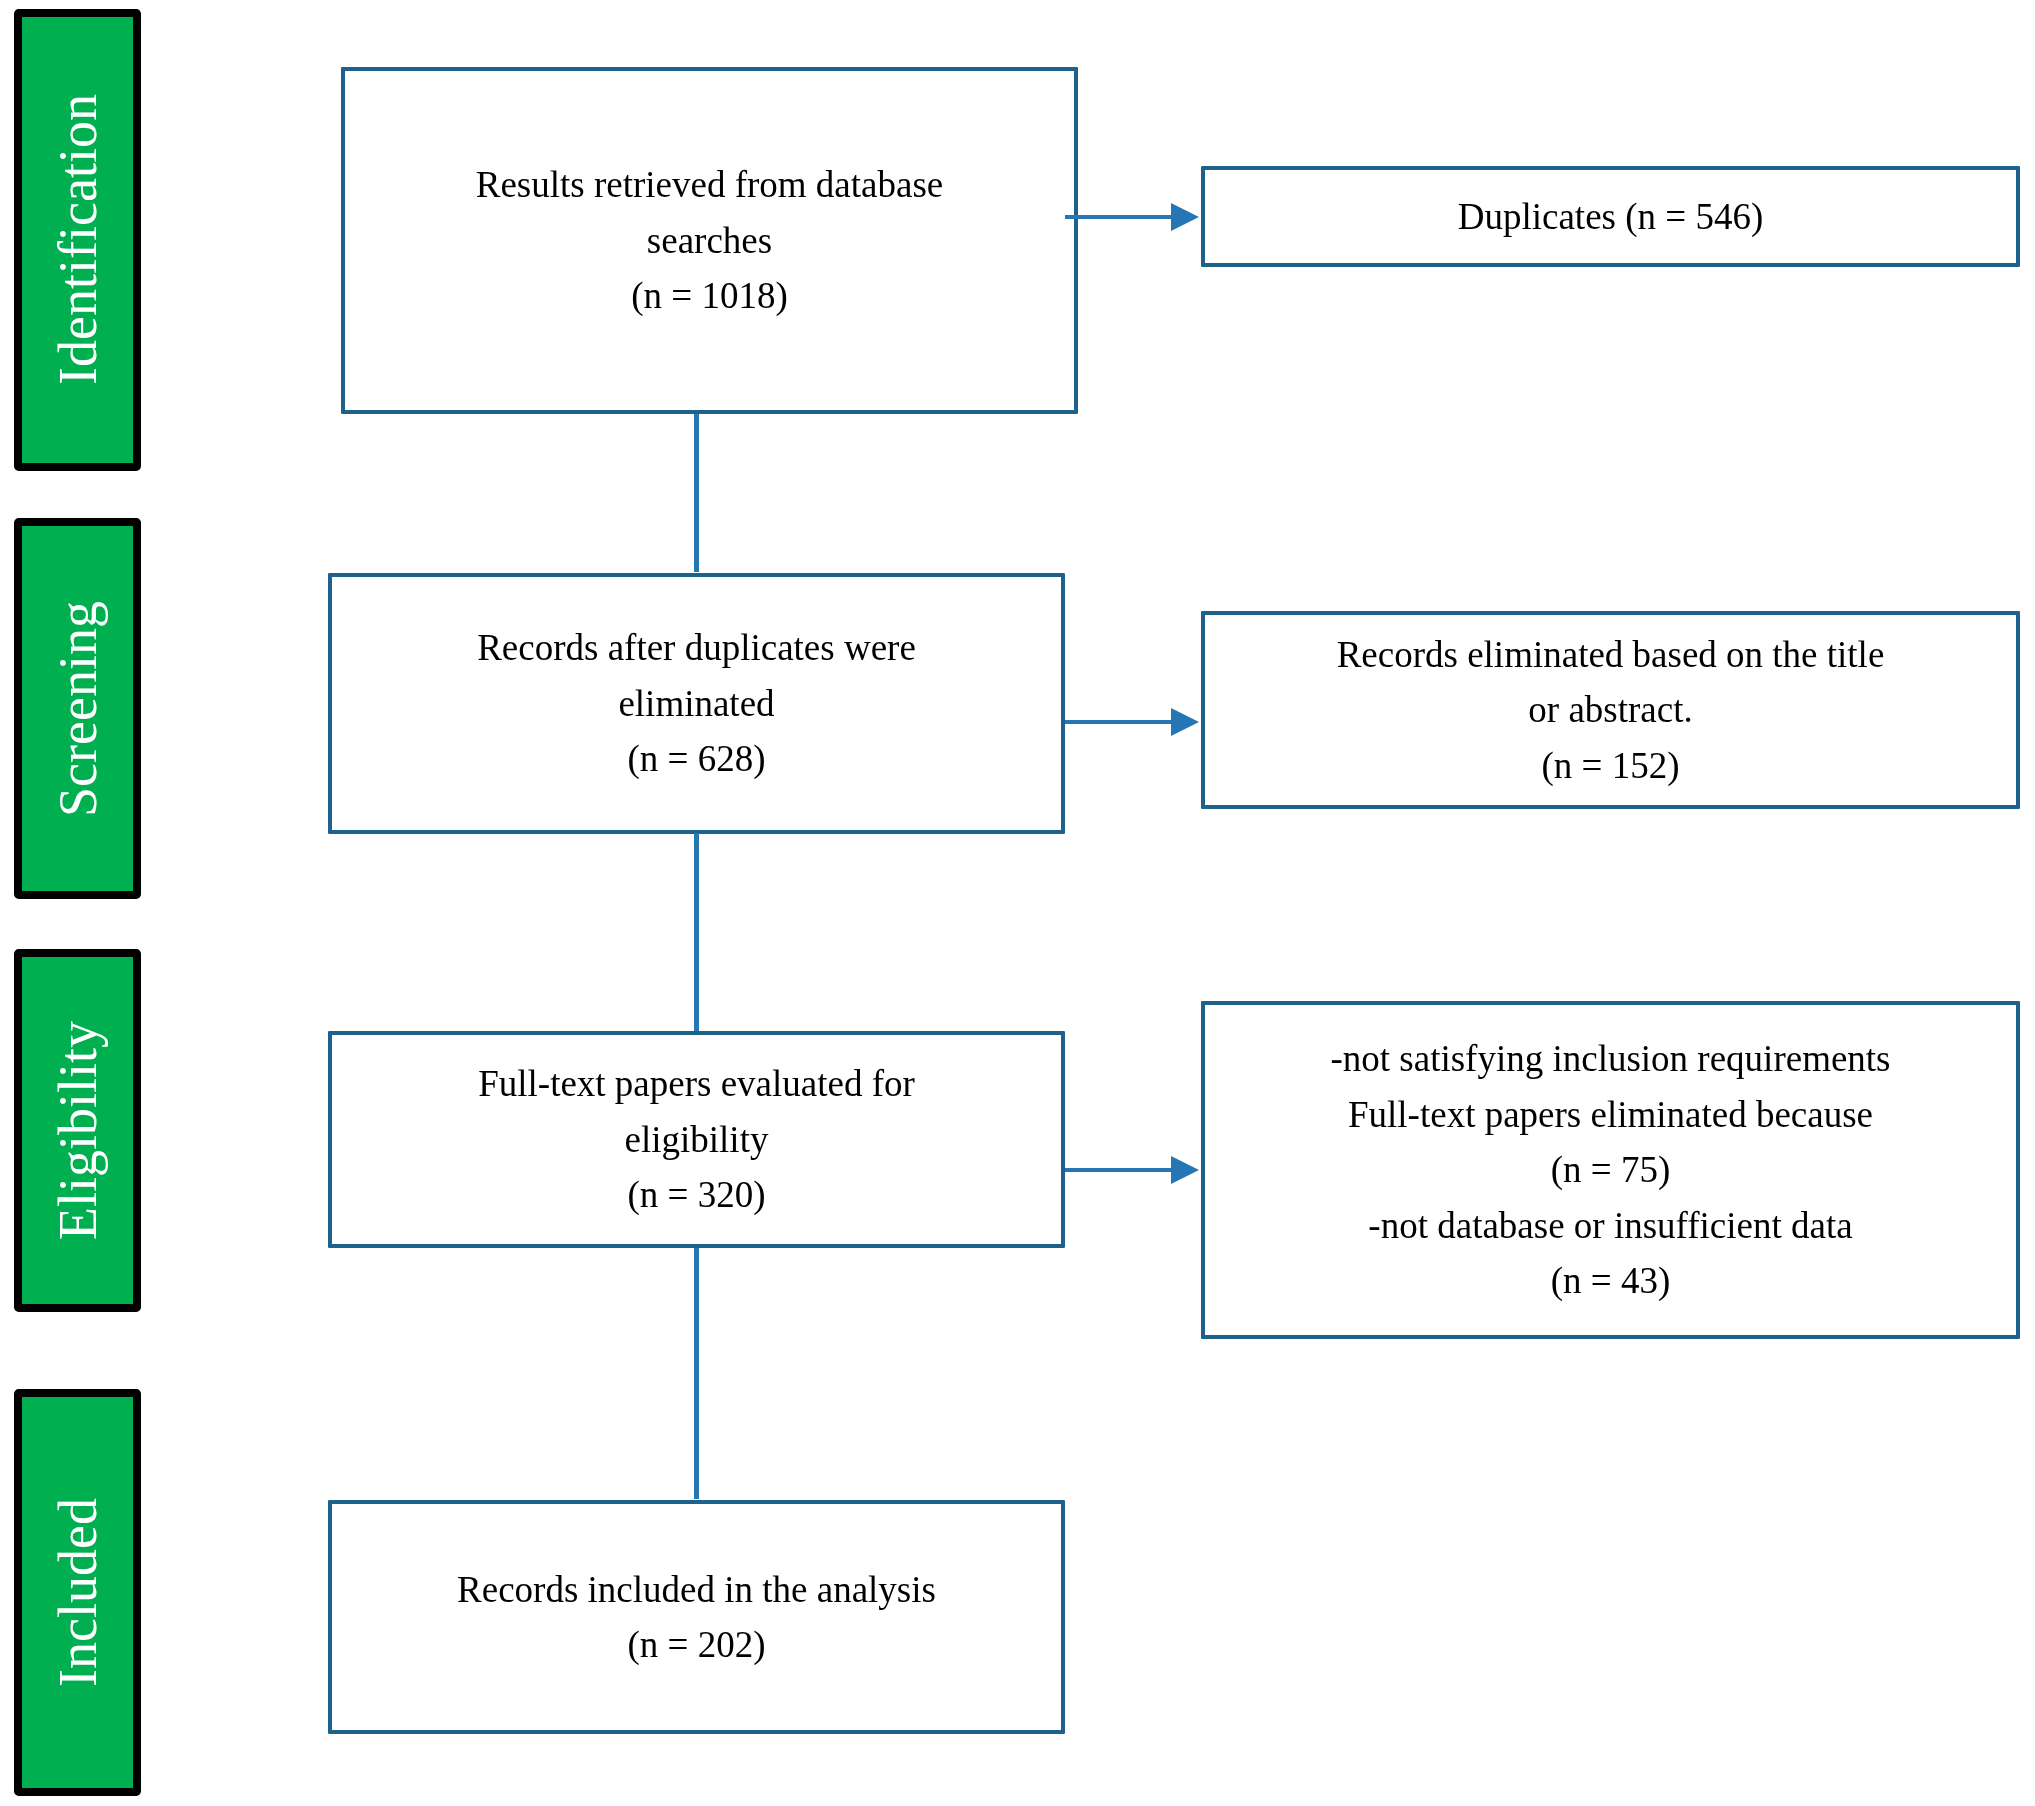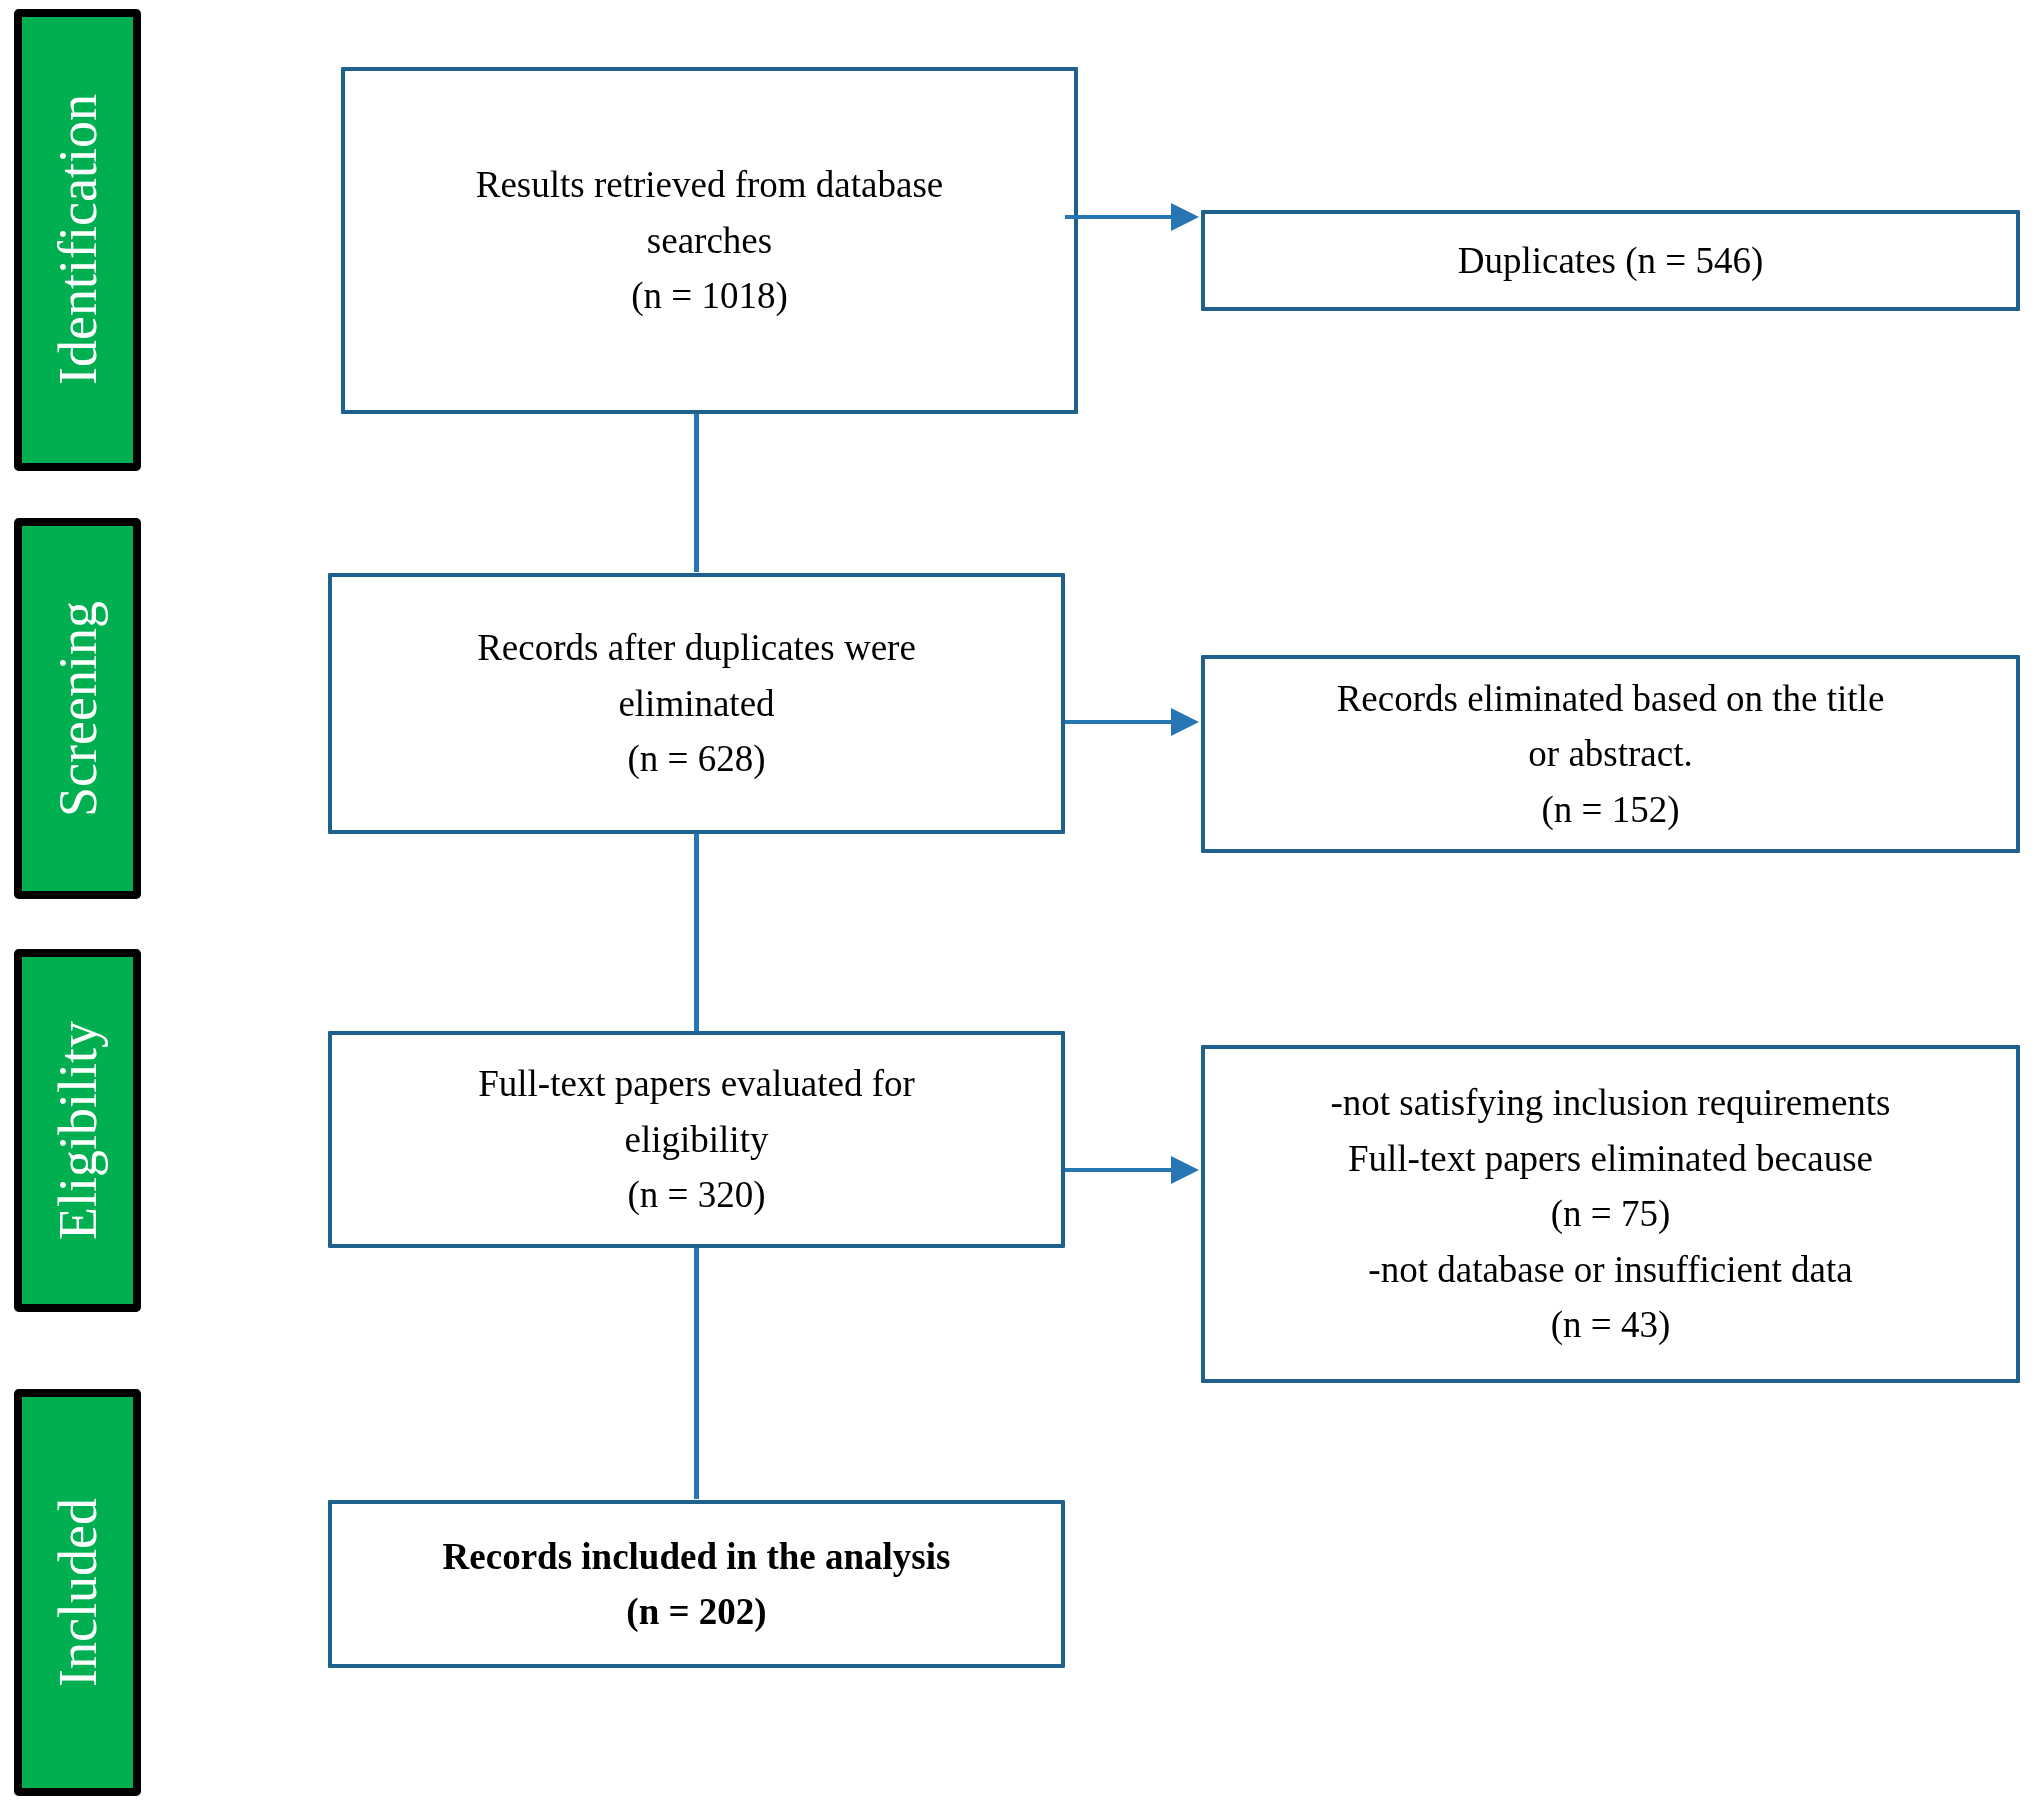--- a/index.html
+++ b/index.html
@@ -38,21 +38,21 @@
     display: flex;
     flex-direction: column;
     align-items: center;
     justify-content: center;
     text-align: center;
     font-size: 37px;
     line-height: 1.5;
     box-sizing: border-box;
   }
   .left-col  { left: 328px;  width: 737px; }
-  .right-col { left: 1201px; width: 819px; margin-top: 44px; }
+  .right-col { left: 1201px; width: 819px; }
   .vline {
     position: absolute;
     left: 694px;
     width: 4.7px;
     background: #2776B4;
   }
   .harrow { position: absolute; height: 0; }
   .harrow .shaft {
     position: absolute;
     left: 0; top: -2.3px;
@@ -97,21 +97,21 @@
     <div>eliminated</div>
     <div>(n = 628)</div>
   </div>
 
   <div class="flow-box left-col" style="top:1031px; height:217px;">
     <div>Full-text papers evaluated for</div>
     <div>eligibility</div>
     <div>(n = 320)</div>
   </div>
 
-  <div class="flow-box left-col" style="top:1500px; height:168px;font-weight:bold;">
+  <div class="flow-box left-col" style="top:1500px; height:234px;">
     <div>Records included in the analysis</div>
     <div>(n = 202)</div>
   </div>
 
   <div class="flow-box right-col" style="top:166px; height:101px;">
     <div>Duplicates (n = 546)</div>
   </div>
 
   <div class="flow-box right-col" style="top:611px; height:198px;">
     <div>Records eliminated based on the title</div>

